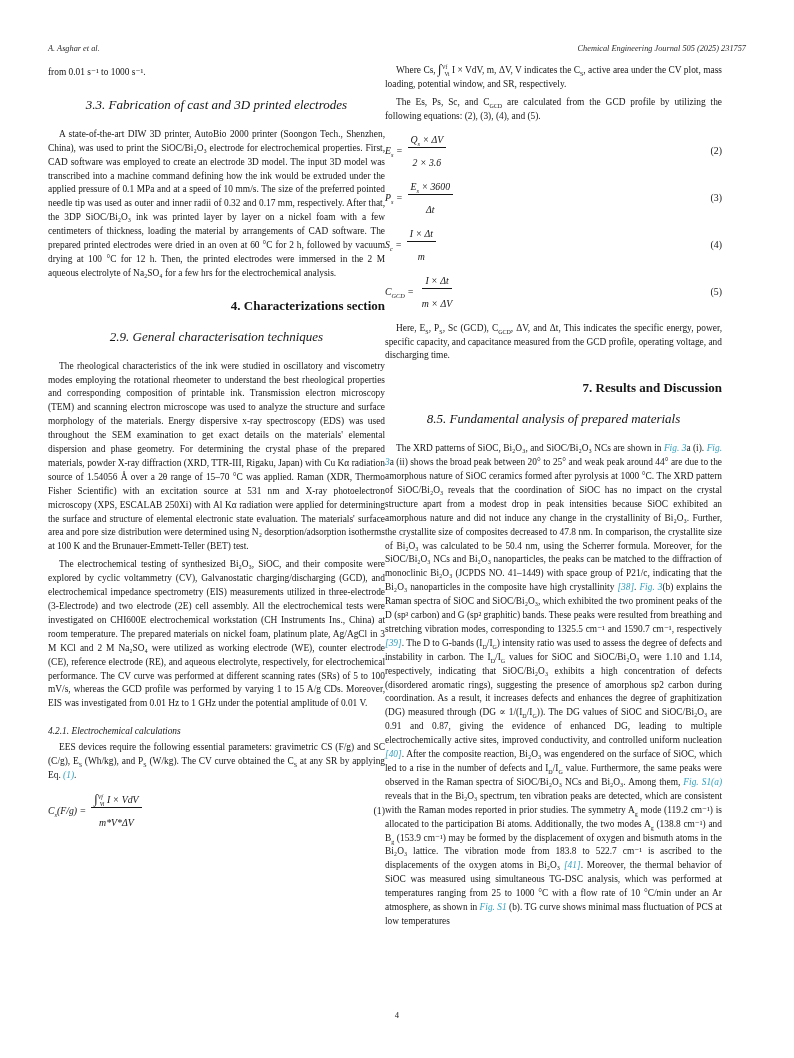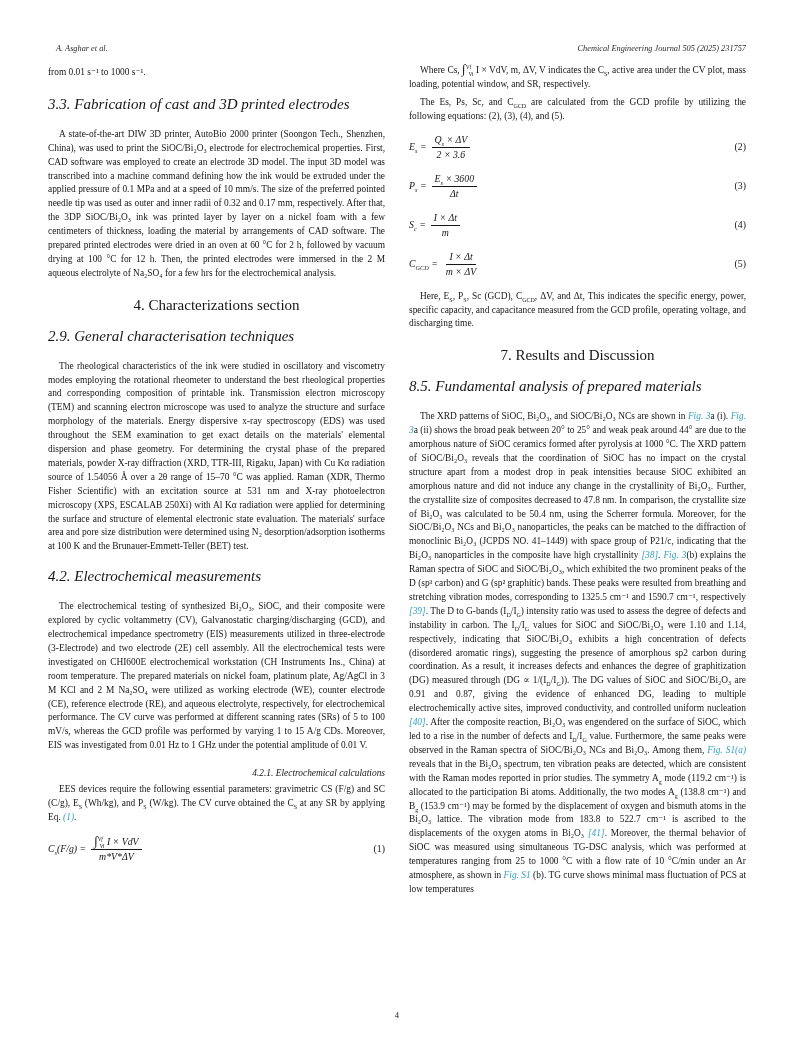--- a/index.html
+++ b/index.html
@@ -6,45 +6,45 @@
   html,body { margin:0; padding:0; background:#ffffff; }
   body {
     width:794px; height:1058px;
     font-family:"Liberation Serif","DejaVu Serif",serif;
     color:#161616;
     -webkit-font-smoothing:antialiased;
   }
   .page { position:relative; width:794px; height:1058px; overflow:hidden; background:#fff; }
 
   .header {
-    position:absolute; top:44px; left:56px; right:48px;
+    position:absolute; top:44px; left:48px; right:48px;
     display:flex; justify-content:space-between;
     font-size:8.3px; font-style:italic; color:#2a2a2a;
   }
 
-  .cols { position:absolute; top:62px; left:48px; display:flex; gap:24px; width:698px; }
+  .cols { position:absolute; top:62px; left:48px; display:flex; width:698px; }
   .col { width:337px; font-size:9.4px; line-height:13.9px; text-align:justify; }
 
   p { margin:0 0 4px 0; }
   .para { text-indent:11px; margin:0 0 4px 0; }
   .runover { margin:4px 0 18px 0; }
 
-  .hi { font-style:italic; font-weight:normal; font-size:15px; margin:16px 0 16px 0; text-align:left; }
-  .hb { font-weight:normal; font-size:15px; margin:18px 0 17px 0; text-align:center; }
-  .hi-tight { font-style:italic; font-weight:normal; font-size:9.4px; margin:14px 0 2px 16px; text-align:right; }
+  .hi { font-style:italic; font-weight:normal; font-size:13px; margin:16px 0 16px 0; text-align:center; }
+  .hb { font-weight:bold; font-size:13px; margin:18px 0 17px 0; text-align:right; }
+  .hi-tight { font-style:italic; font-weight:normal; font-size:9.4px; margin:14px 0 2px 0; text-align:left; }
 
   .eq {
     display:flex; align-items:center; gap:5px;
     margin:10px 0 12px 0; font-style:italic; font-size:9.8px;
     text-align:left;
   }
   .eq-no { margin-left:auto; font-style:normal; }
   .frac { display:inline-flex; flex-direction:column; align-items:center; vertical-align:middle; line-height:12px; }
   .fnum { border-bottom:0.8px solid #161616; padding:0 3px 1px 3px; }
-  .fden { padding:1px 3px 0 3px; }
+  .fden { padding:1px 3px 0 3px;margin-top:8px; }
 
   sub, sup { font-size:64%; line-height:0; }
   .lim { font-size:58%; }
   .pull { margin-left:-3px; }
   .int { font-size:13px; font-style:italic; }
 
   .link { text-decoration:none; cursor:pointer;font-style:italic; }
 
   .footer {
     position:absolute; bottom:38px; left:0; width:794px;
@@ -66,21 +66,20 @@
     <div class="col">
       <p class="runover">from 0.01 s⁻¹ to 1000 s⁻¹.</p>
 
       <h3 class="hi">3.3. Fabrication of cast and 3D printed electrodes</h3>
       <p class="para">A state-of-the-art DIW 3D printer, AutoBio 2000 printer (Soongon Tech., Shenzhen, China), was used to print the SiOC/Bi₂O₃ electrode for electrochemical properties. First, CAD software was employed to create an electrode 3D model. The input 3D model was transcribed into a machine command defining how the ink would be extruded under the applied pressure of 0.1 MPa and at a speed of 10 mm/s. The size of the preferred pointed needle tip was used as outer and inner radii of 0.32 and 0.17 mm, respectively. After that, the 3DP SiOC/Bi₂O₃ ink was printed layer by layer on a nickel foam with a few centimeters of thickness, loading the material by arrangements of CAD software. The prepared printed electrodes were dried in an oven at 60 °C for 2 h, followed by vacuum drying at 100 °C for 12 h. Then, the printed electrodes were immersed in the 2 M aqueous electrolyte of Na₂SO₄ for a few hrs for the electrochemical analysis.</p>
 
       <h2 class="hb">4. Characterizations section</h2>
       <h3 class="hi">2.9. General characterisation techniques</h3>
       <p class="para">The rheological characteristics of the ink were studied in oscillatory and viscometry modes employing the rotational rheometer to understand the best rheological properties and corresponding composition of printable ink. Transmission electron microscopy (TEM) and scanning electron microscope was used to analyze the structure and surface morphology of the materials. Energy dispersive x-ray spectroscopy (EDS) was used throughout the SEM examination to get exact details on the materials' elemental dispersion and phase geometry. For determining the crystal phase of the prepared materials, powder X-ray diffraction (XRD, TTR-III, Rigaku, Japan) with Cu Kα radiation source of 1.54056 Å over a 2θ range of 15–70 °C was applied. Raman (XDR, Thermo Fisher Scientific) with an excitation source at 531 nm and X-ray photoelectron microscopy (XPS, ESCALAB 250Xi) with Al Kα radiation were applied for determining the surface and structure of elemental electronic state evaluation. The materials' surface area and pore size distribution were determined using N₂ desorption/adsorption isotherms at 100 K and the Brunauer-Emmett-Teller (BET) test.</p>
 
-      <h3 class="hi">4.2. Electrochemical measurements</h3>
       <p class="para">The electrochemical testing of synthesized Bi₂O₃, SiOC, and their composite were explored by cyclic voltammetry (CV), Galvanostatic charging/discharging (GCD), and electrochemical impedance spectrometry (EIS) measurements utilized in three-electrode (3-Electrode) and two electrode (2E) cell assembly. All the electrochemical tests were investigated on CHI600E electrochemical workstation (CH Instruments Ins., China) at room temperature. The prepared materials on nickel foam, platinum plate, Ag/AgCl in 3 M KCl and 2 M Na₂SO₄ were utilized as working electrode (WE), counter electrode (CE), reference electrode (RE), and aqueous electrolyte, respectively, for electrochemical performance. The CV curve was performed at different scanning rates (SRs) of 5 to 100 mV/s, whereas the GCD profile was performed by varying 1 to 15 A/g CDs. Moreover, EIS was investigated from 0.01 Hz to 1 GHz under the potential amplitude of 0.01 V.</p>
 
       <h3 class="hi-tight">4.2.1. Electrochemical calculations</h3>
       <p class="para">EES devices require the following essential parameters: gravimetric CS (F/g) and SC (C/g), E<sub>S</sub> (Wh/kg), and P<sub>S</sub> (W/kg). The CV curve obtained the C<sub>S</sub> at any SR by applying Eq. <span class="link" style="color: rgb(53, 162, 193);">(1)</span>.</p>
 
       <div class="eq">
         <span>C<sub>s</sub>(F/g) = </span>
         <span class="frac">
           <span class="fnum"><span class="int">∫</span><sup class="lim">Vf</sup><sub class="lim pull">Vi</sub> I × VdV</span>
           <span class="fden">m*V*ΔV</span>

